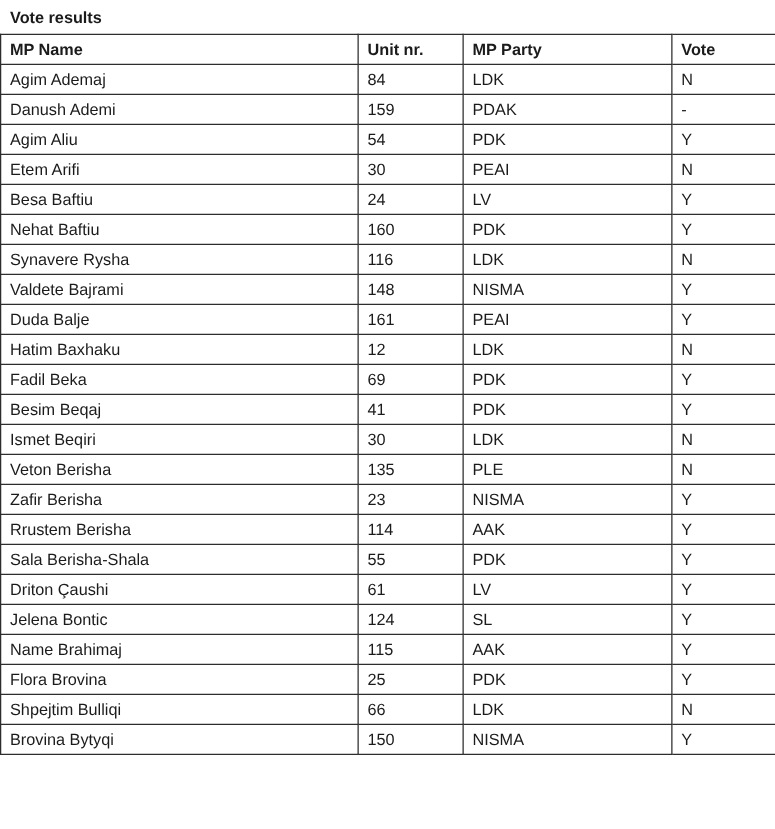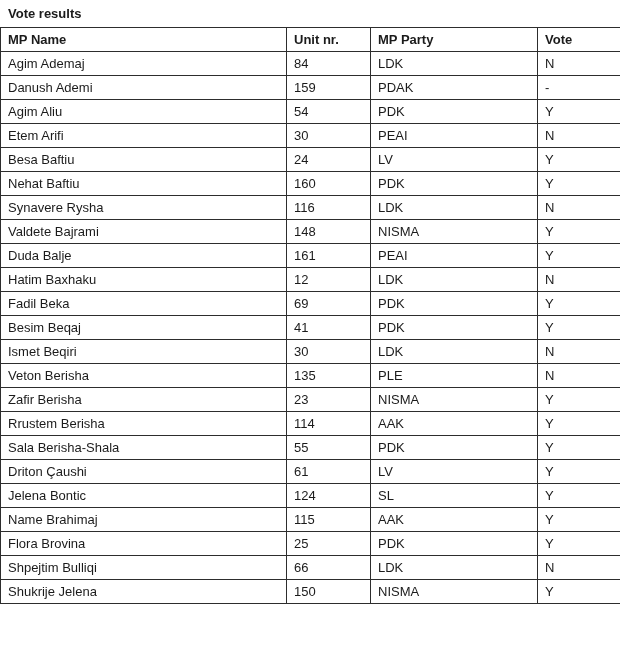--- a/index.html
+++ b/index.html
@@ -235,21 +235,21 @@
   </tr>
 
   <tr>
     <td>Shpejtim Bulliqi</td>
     <td>66</td>
     <td>LDK</td>
     <td>N</td>
   </tr>
 
   <tr>
-    <td>Shukrije Jelena</td>
+    <td>Brovina Bytyqi</td>
     <td>150</td>
     <td>NISMA</td>
     <td>Y</td>
   </tr>
 </tbody>
   </table>
 
 </div>
 
 </body></html>

